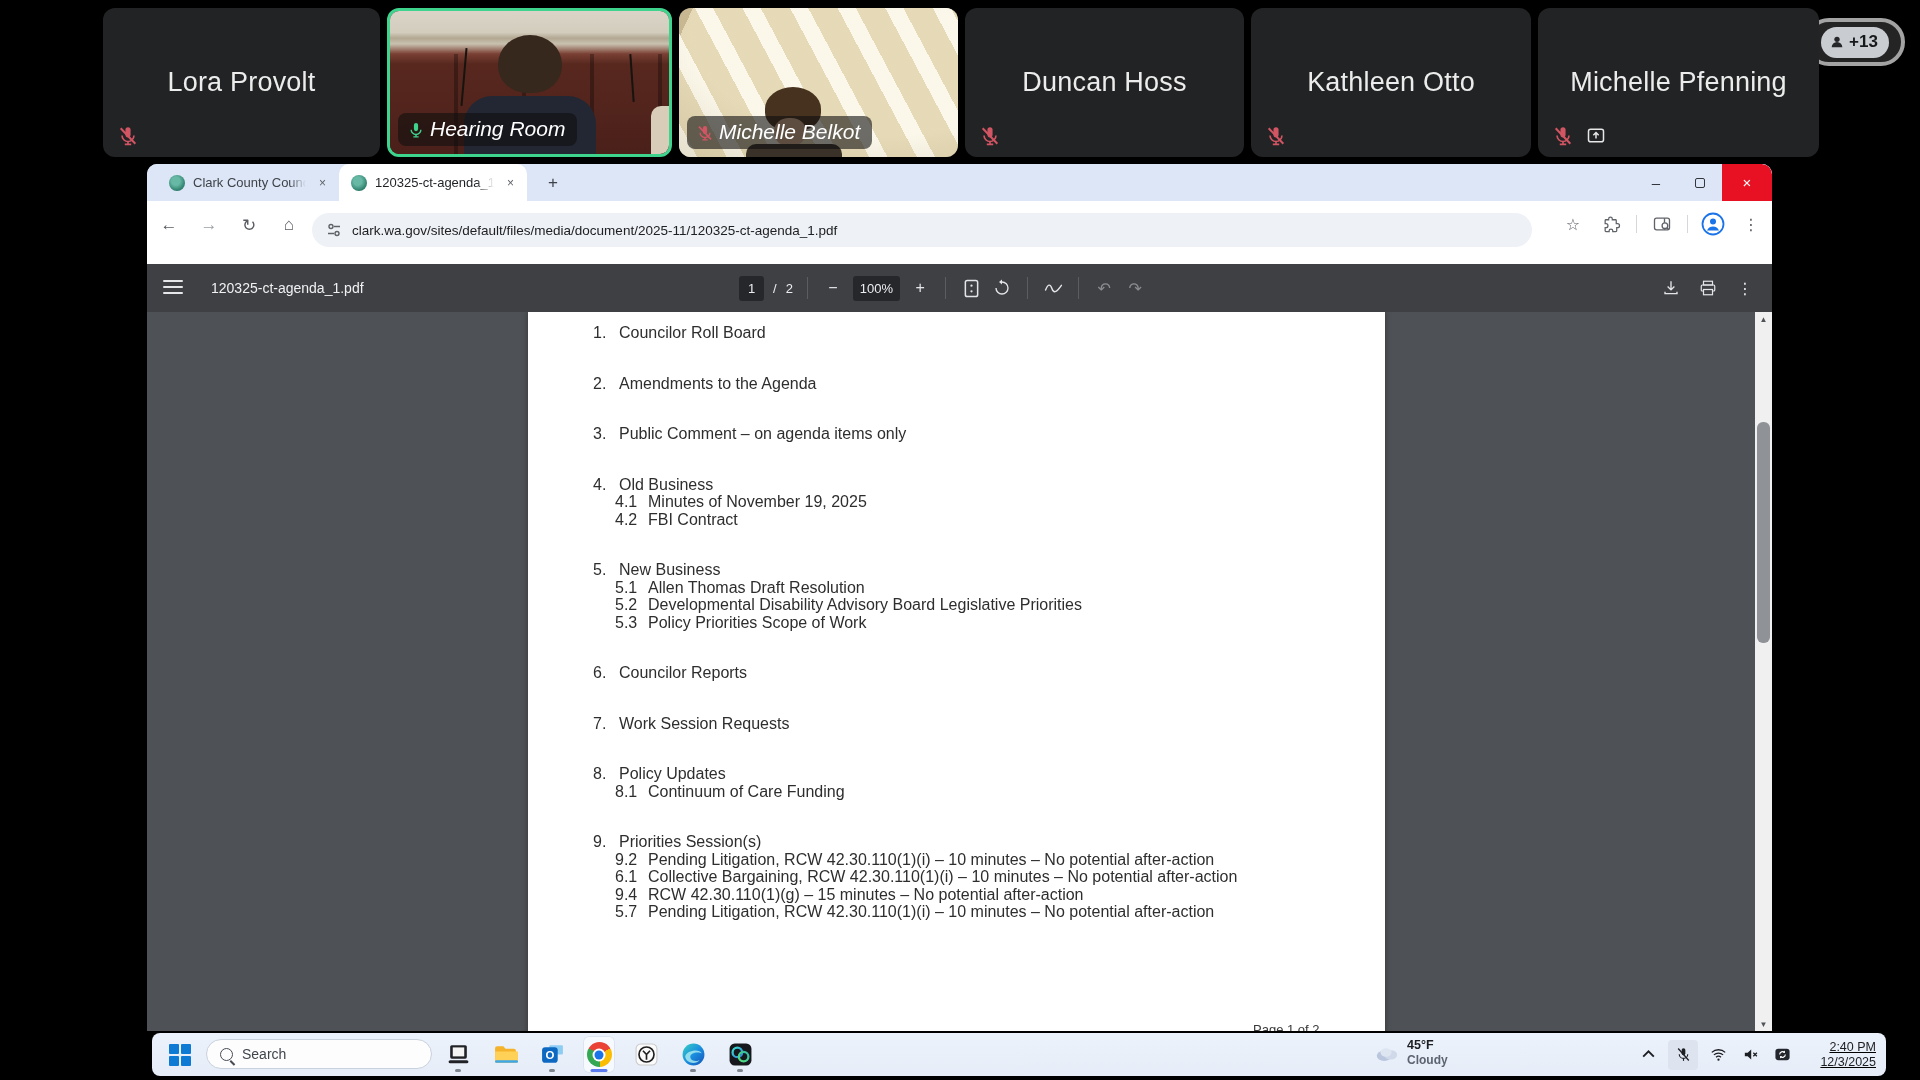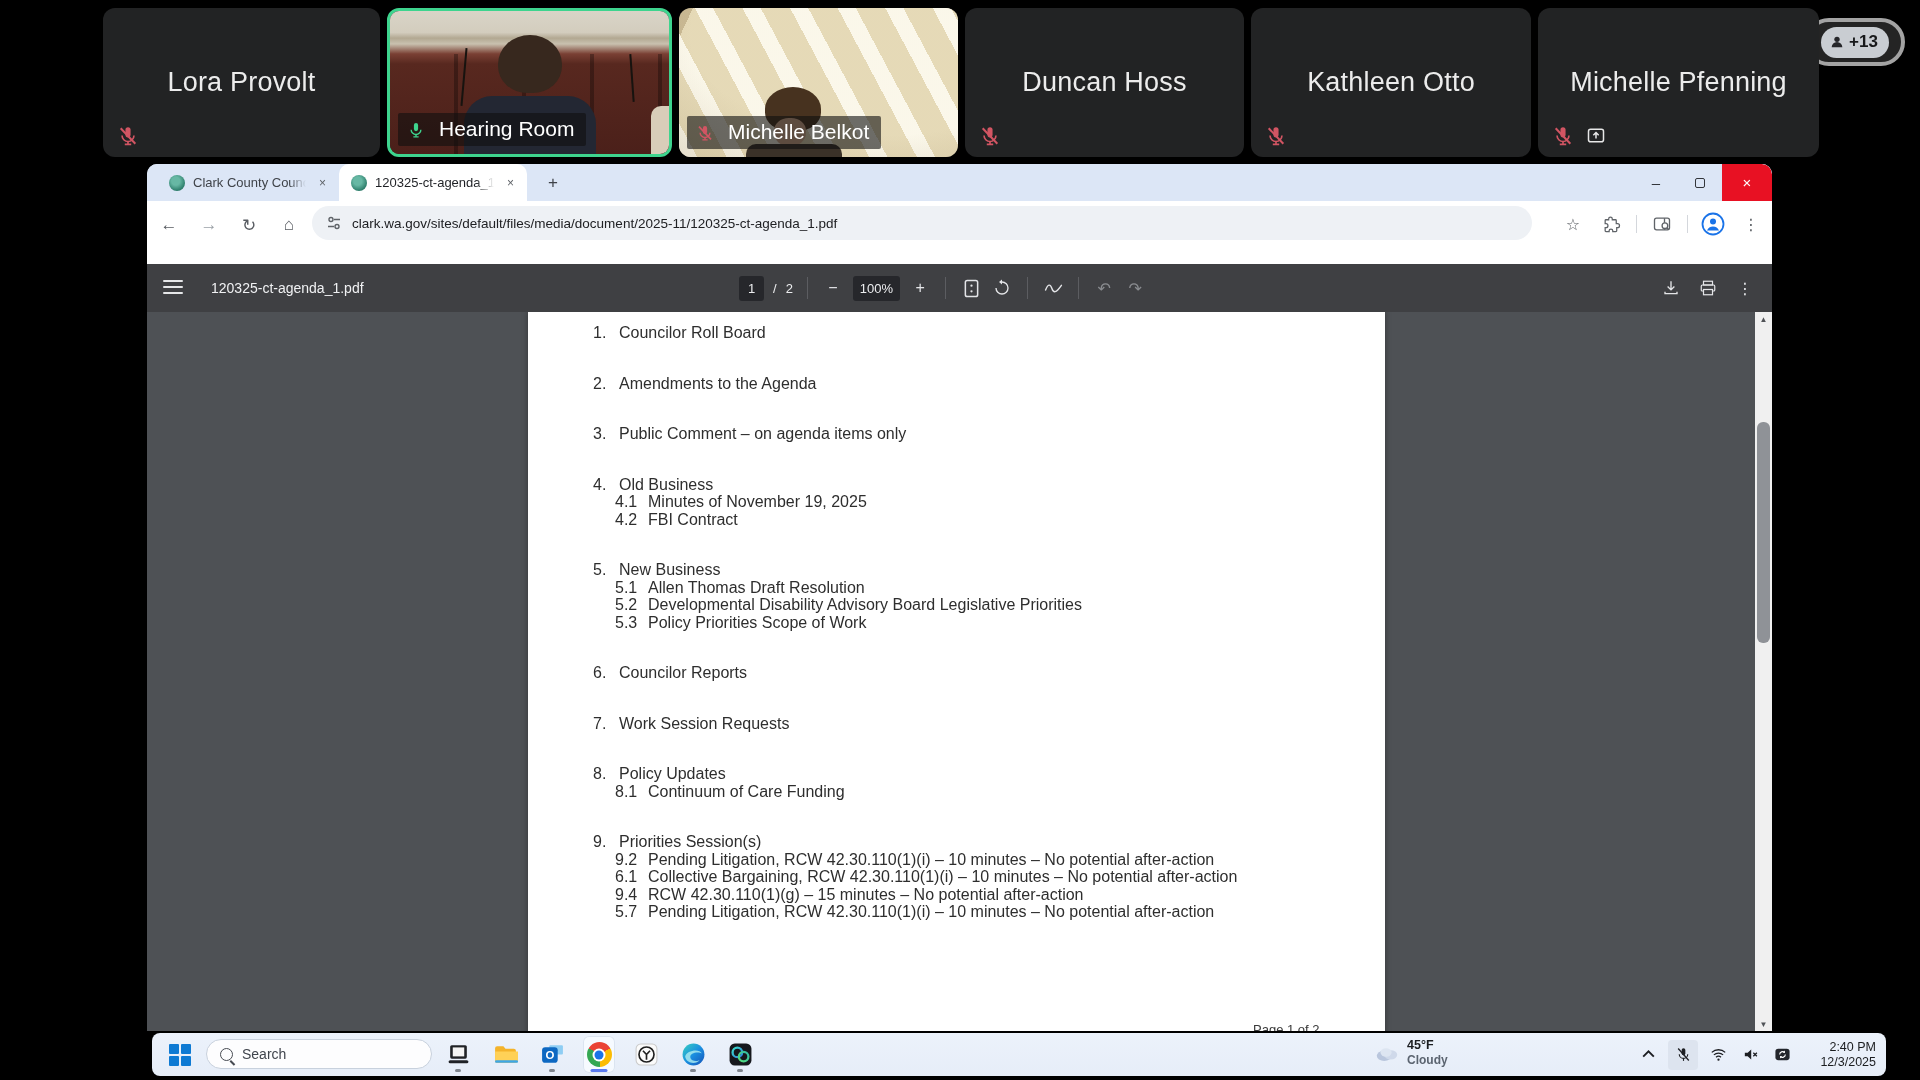--- a/index.html
+++ b/index.html
@@ -7,22 +7,22 @@
   *{box-sizing:border-box;}
 
   
   #video-strip{position:absolute;left:0;top:0;width:1920px;height:160px;background:#000;}
   .tile{position:absolute;top:8px;height:149px;background:#222324;border-radius:12px;overflow:hidden;}
   .tile.active{border:3px solid #3ed48e;}
   .tile-name{position:absolute;inset:0;display:flex;align-items:center;justify-content:center;
     color:#ececec;font-size:27px;letter-spacing:.2px;}
   .corner-mic{position:absolute;left:14px;bottom:10px;width:22px;height:22px;}
   .corner-share{position:absolute;left:48px;bottom:11px;width:20px;height:20px;}
-  .name-pill{position:absolute;left:8px;bottom:8px;display:flex;align-items:center;gap:14px;
-    background:rgba(15,15,15,.60);border-radius:2px;padding:4px 12px 5px 9px;color:#fff;font-size:21px;}
+  .name-pill{position:absolute;left:8px;bottom:8px;display:flex;align-items:center;gap:5px;
+    background:rgba(15,15,15,.60);border-radius:8px;padding:4px 12px 5px 9px;color:#fff;font-size:21px;font-style:italic;}
   .pill-mic{width:18px;height:18px;flex:none;}
 
   
   .scene-hearing{position:absolute;inset:0;
     background:linear-gradient(180deg,#d9d4c7 0%,#d3cdbe 15%,#b2a892 19%,#c9c1af 23%,#7a4034 30%,#58281f 37%,#4b201a 100%);}
   .scene-hearing .panels{position:absolute;left:0;right:0;top:30%;bottom:0;
     background:repeating-linear-gradient(90deg,rgba(0,0,0,0) 0 64px,rgba(0,0,0,.30) 64px 68px);}
   .scene-hearing .hair{position:absolute;left:50%;top:17%;transform:translateX(-50%);width:64px;height:58px;
     background:#37281e;border-radius:50% 50% 46% 46%;}
   .scene-hearing .face{position:absolute;left:50%;top:52px;transform:translateX(-50%);width:28px;height:26px;
@@ -72,21 +72,21 @@
   #win-restore .sq::before{content:"";position:absolute;left:2px;top:-4px;width:10px;height:10px;
     border:1.2px solid #33363b;border-radius:2px;z-index:-1;}
   #win-close{width:50px;background:#e81123;color:#fff;font-size:15px;border-radius:0 10px 0 0;}
 
   
   #toolbar{position:absolute;left:0;top:37px;width:100%;height:63px;background:#fff;}
   .nav-icons{position:absolute;left:8px;top:10px;display:flex;gap:12px;}
   .nav-btn{width:28px;height:28px;display:flex;align-items:center;justify-content:center;
     font-size:17px;color:#585c62;}
   .nav-btn.dim{color:#9aa0a6;}
-  #omnibox{position:absolute;left:165px;top:5px;width:1220px;height:34px;background:#eef1f5;border-radius:17px;
+  #omnibox{position:absolute;left:165px;top:12px;width:1220px;height:34px;background:#eef1f5;border-radius:17px;
     display:flex;align-items:center;padding:0 14px;gap:10px;}
   #omnibox .url{font-size:13.5px;color:#202124;white-space:nowrap;}
   .toolbar-right{position:absolute;right:8px;top:10px;display:flex;align-items:center;gap:12px;}
   .tb-ic{width:26px;height:26px;display:flex;align-items:center;justify-content:center;color:#5f6368;font-size:16px;}
   .tb-divider{width:1px;height:18px;background:#d4d7dc;}
 
   
   #pdfbar{position:absolute;left:0;top:100px;width:100%;height:48px;background:#3f4043;
     display:flex;align-items:center;color:#ecedef;}
   #pdf-hamburger{position:absolute;left:16px;top:13px;width:20px;height:20px;display:flex;flex-direction:column;justify-content:center;gap:4px;}
@@ -138,21 +138,21 @@
     background:conic-gradient(from -60deg,#ea4335 0 120deg,#fbbc04 120deg 240deg,#34a853 240deg 360deg);}
   .chrome-ic::before{content:"";position:absolute;left:50%;top:50%;transform:translate(-50%,-50%);
     width:13px;height:13px;background:#fff;border-radius:50%;}
   .chrome-ic::after{content:"";position:absolute;left:50%;top:50%;transform:translate(-50%,-50%);
     width:9px;height:9px;background:#1a73e8;border-radius:50%;}
   #weather{position:absolute;left:1222px;top:5px;display:flex;align-items:center;gap:7px;font-weight:bold;}
   #weather svg{width:26px;height:20px;}
   #weather .wtxt{display:flex;flex-direction:column;line-height:15px;}
   #weather .temp{font-size:12.5px;color:#1b1d20;}
   #weather .cond{font-size:12px;color:#5b6470;}
-  #tray{position:absolute;right:10px;top:0;height:43px;display:flex;align-items:center;gap:8px;}
+  #tray{position:absolute;right:10px;top:0;height:43px;display:flex;align-items:center;gap:8px;text-decoration:underline;}
   .tray-ic{width:24px;height:24px;display:flex;align-items:center;justify-content:center;color:#1d1f23;}
   .tray-ic svg{width:17px;height:17px;}
   #tray-mic{width:30px;height:30px;background:#dde4ef;border-radius:4px;}
   #tray-clock{width:74px;text-align:right;font-size:12.5px;line-height:15px;color:#1b1d20;}
 </style>
 </head>
 <body>
 
 <div id="video-strip">
   <div id="overflow-badge">

